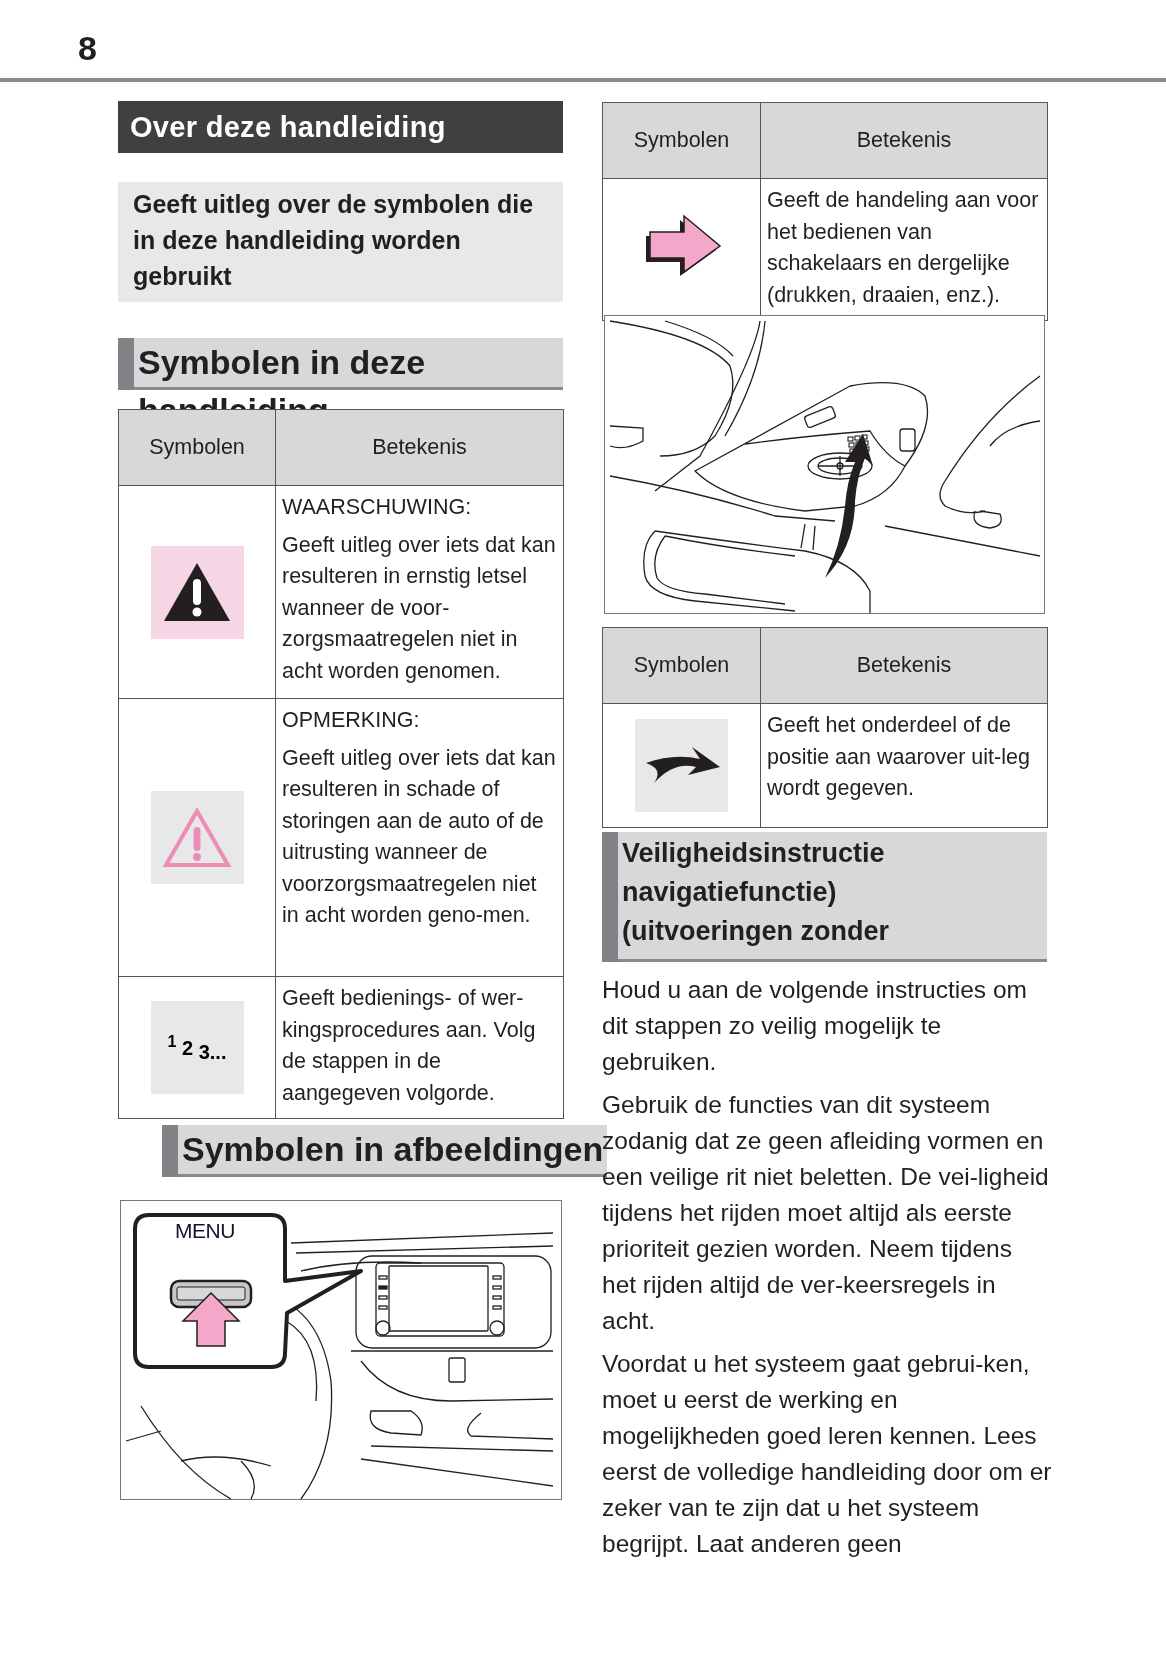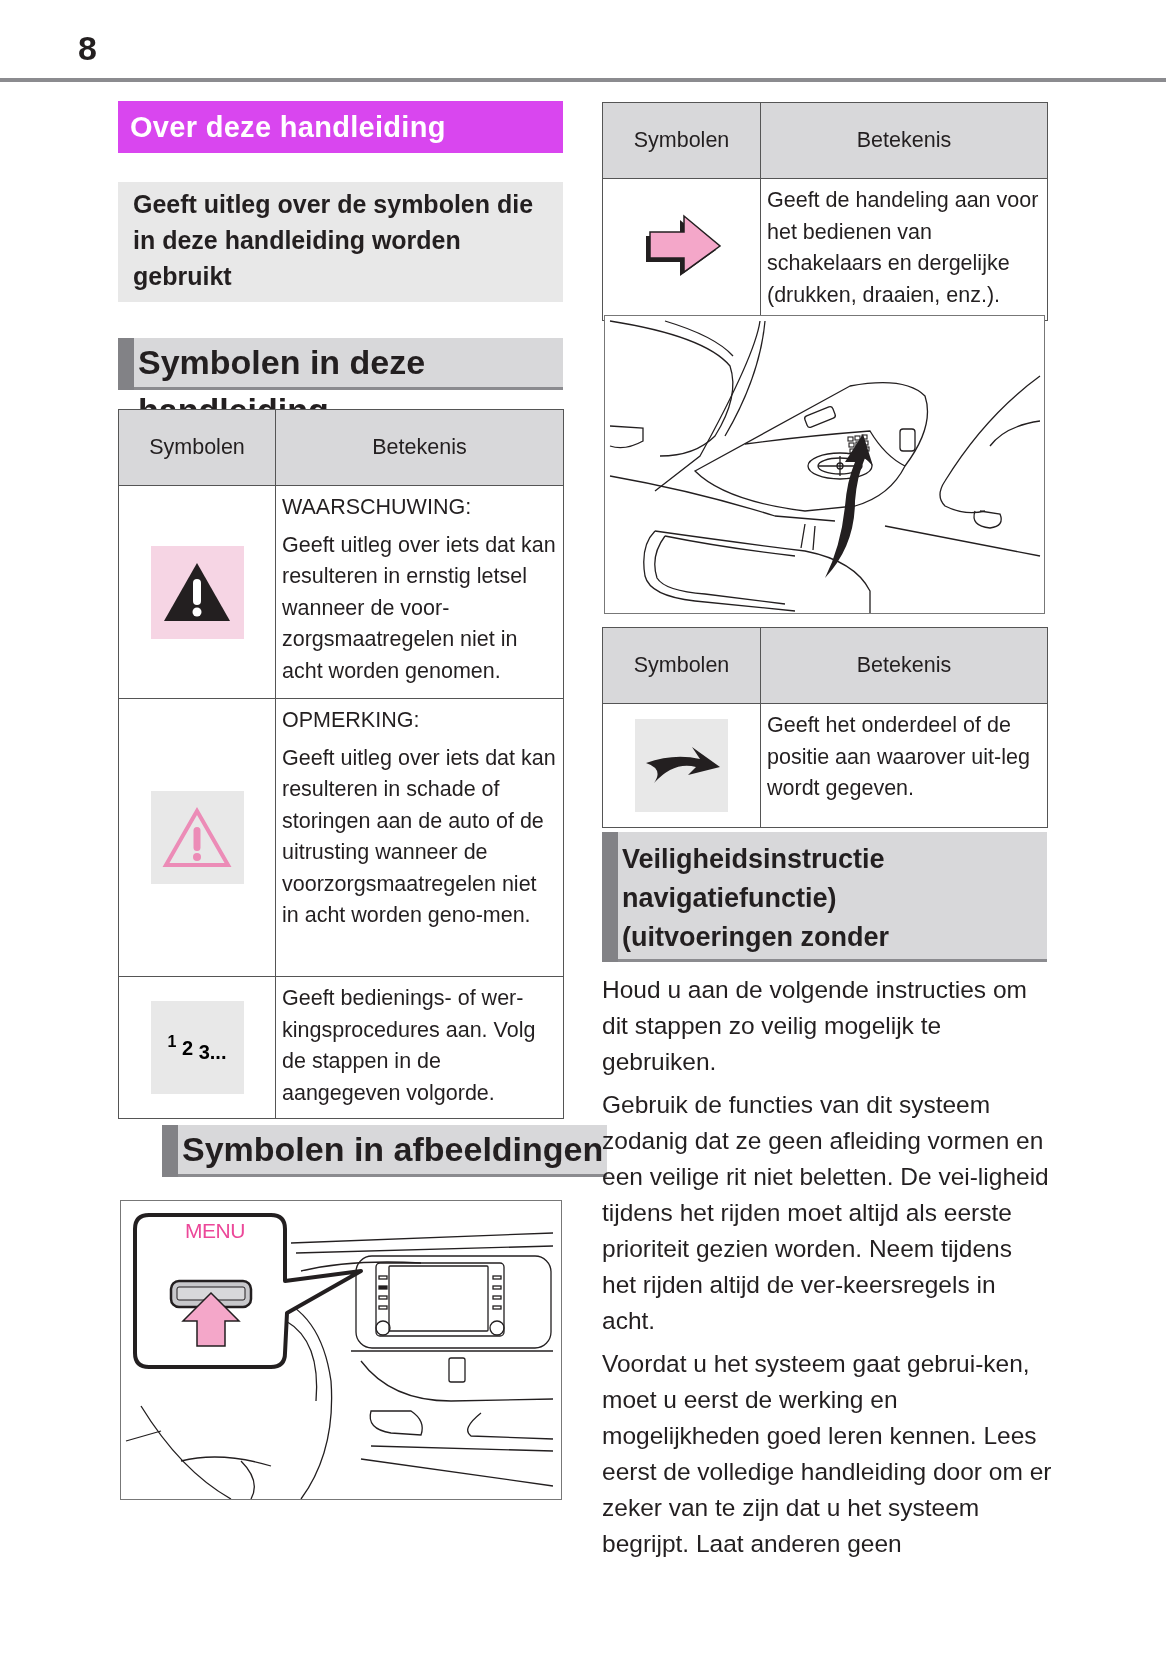--- a/index.html
+++ b/index.html
@@ -5,21 +5,21 @@
   html, body { margin: 0; padding: 0; background: #ffffff; }
   body {
     width: 1166px; height: 1654px; position: relative; overflow: hidden;
     font-family: "Liberation Sans", "DejaVu Sans", sans-serif; color: #231f20;
   }
   .abs { position: absolute; }
   .page-num { left: 78px; top: 28px; font-size: 34px; font-weight: bold; line-height: 40px; }
   .top-rule { left: 0; top: 78px; width: 1166px; height: 4px; background: #8b8b8f; }
 
   .title-dark {
-    left: 118px; top: 101px; width: 445px; height: 52px; background: #d946ef;
+    left: 118px; top: 101px; width: 445px; height: 52px; background: #404040;
     color: #fff; font-weight: bold; font-size: 29px; line-height: 52px;
     padding-left: 12px; box-sizing: border-box; letter-spacing: 0.3px;
   }
   .subtitle-box {
     left: 118px; top: 182px; width: 445px; height: 120px; background: #e8e8e8;
     font-weight: bold; font-size: 25px; line-height: 36px; padding: 4px 14px 0 15px;
     box-sizing: border-box;
   }
   .section-head {
     background: #d8d8da; border-bottom: 3px solid #8b8b8f; box-sizing: border-box;
@@ -165,21 +165,21 @@
       <path d="M60 260 Q100 250 150 265"></path>
     </g>
 
     <path d="M14 28 Q14 14 28 14 L150 14 Q164 14 164 28 L164 80 L240 70 L166 112 L164 152 Q164 166 150 166 L28 166 Q14 166 14 152 Z" fill="#ffffff" stroke="#231f20" stroke-width="4" stroke-linejoin="round"></path>
 
     <rect x="50" y="80" width="80" height="26" rx="8" fill="#c8c8cb" stroke="#231f20" stroke-width="2.5"></rect>
     <rect x="56" y="86" width="68" height="13" rx="2" fill="#d8d8da" stroke="#231f20" stroke-width="1"></rect>
 
     <polygon points="90,92 118,120 104,120 104,145 76,145 76,120 62,120" fill="#f4a7c9" stroke="#231f20" stroke-width="1.5"></polygon>
   </svg>
-  <div class="abs" style="left:54px; top:18px; width:80px; text-align:center; font-size:21px; font-weight:normal; color:#ec4899; letter-spacing:-0.5px;">MENU</div>
+  <div class="abs" style="left:44px; top:18px; width:80px; text-align:center; font-size:21px; font-weight:normal; color:#0f172a; letter-spacing:-0.5px;">MENU</div>
 </div>
 
 <table class="sym" style="left:602px; top:102px; width:445px;">
   <colgroup>
       <col style="width:158px">
       <col style="width:287px">
     </colgroup>
   <thead>
     <tr>
       <th>Symbolen</th>
@@ -269,21 +269,21 @@
           </svg>
         </div>
       </td>
       <td class="text-cell">
         <span>Geeft het onderdeel of de positie aan waarover uit-leg wordt gegeven.</span>
       </td>
     </tr>
   </tbody>
 </table>
 
-<div class="abs section-head" style="left:602px; top:832px; width:445px; height:130px; padding-top:8px; font-size:27px; line-height:39px;">
+<div class="abs section-head" style="left:602px; top:832px; width:445px; height:130px; padding-top:2px; font-size:27px; line-height:39px;">
   <div>Veiligheidsinstructie</div>
   <div>navigatiefunctie)</div>
   <div>(uitvoeringen zonder</div>
 </div>
 
 <div class="abs body-text" style="top:972px;">
   <p>Houd u aan de volgende instructies om dit stappen zo veilig mogelijk te gebruiken.</p>
   <p>Gebruik de functies van dit systeem zodanig dat ze geen afleiding vormen en een veilige rit niet beletten. De vei-ligheid tijdens het rijden moet altijd als eerste prioriteit gezien worden. Neem tijdens het rijden altijd de ver-keersregels in acht.</p>
   <p>Voordat u het systeem gaat gebrui-ken, moet u eerst de werking en mogelijkheden goed leren kennen. Lees eerst de volledige handleiding door om er zeker van te zijn dat u het systeem begrijpt. Laat anderen geen</p>
 </div>

